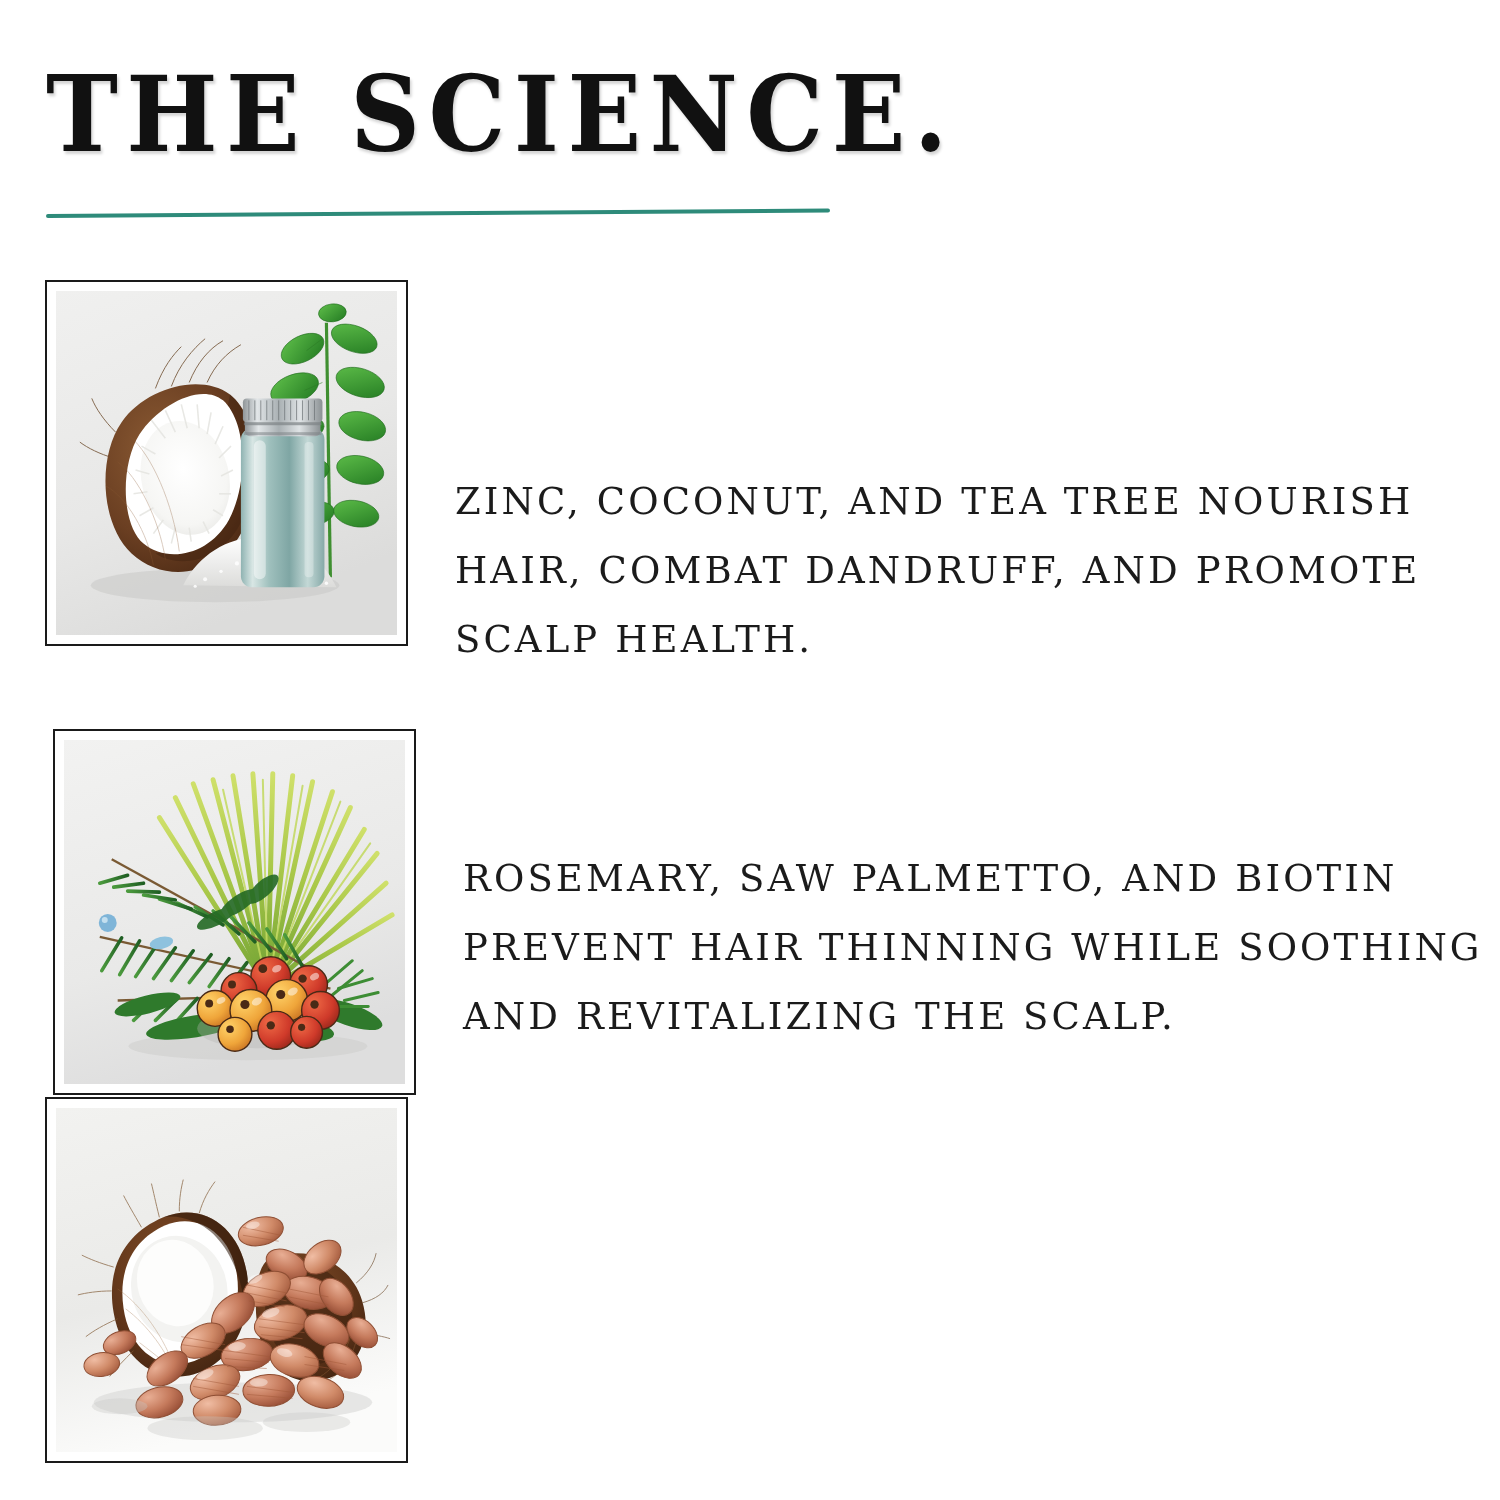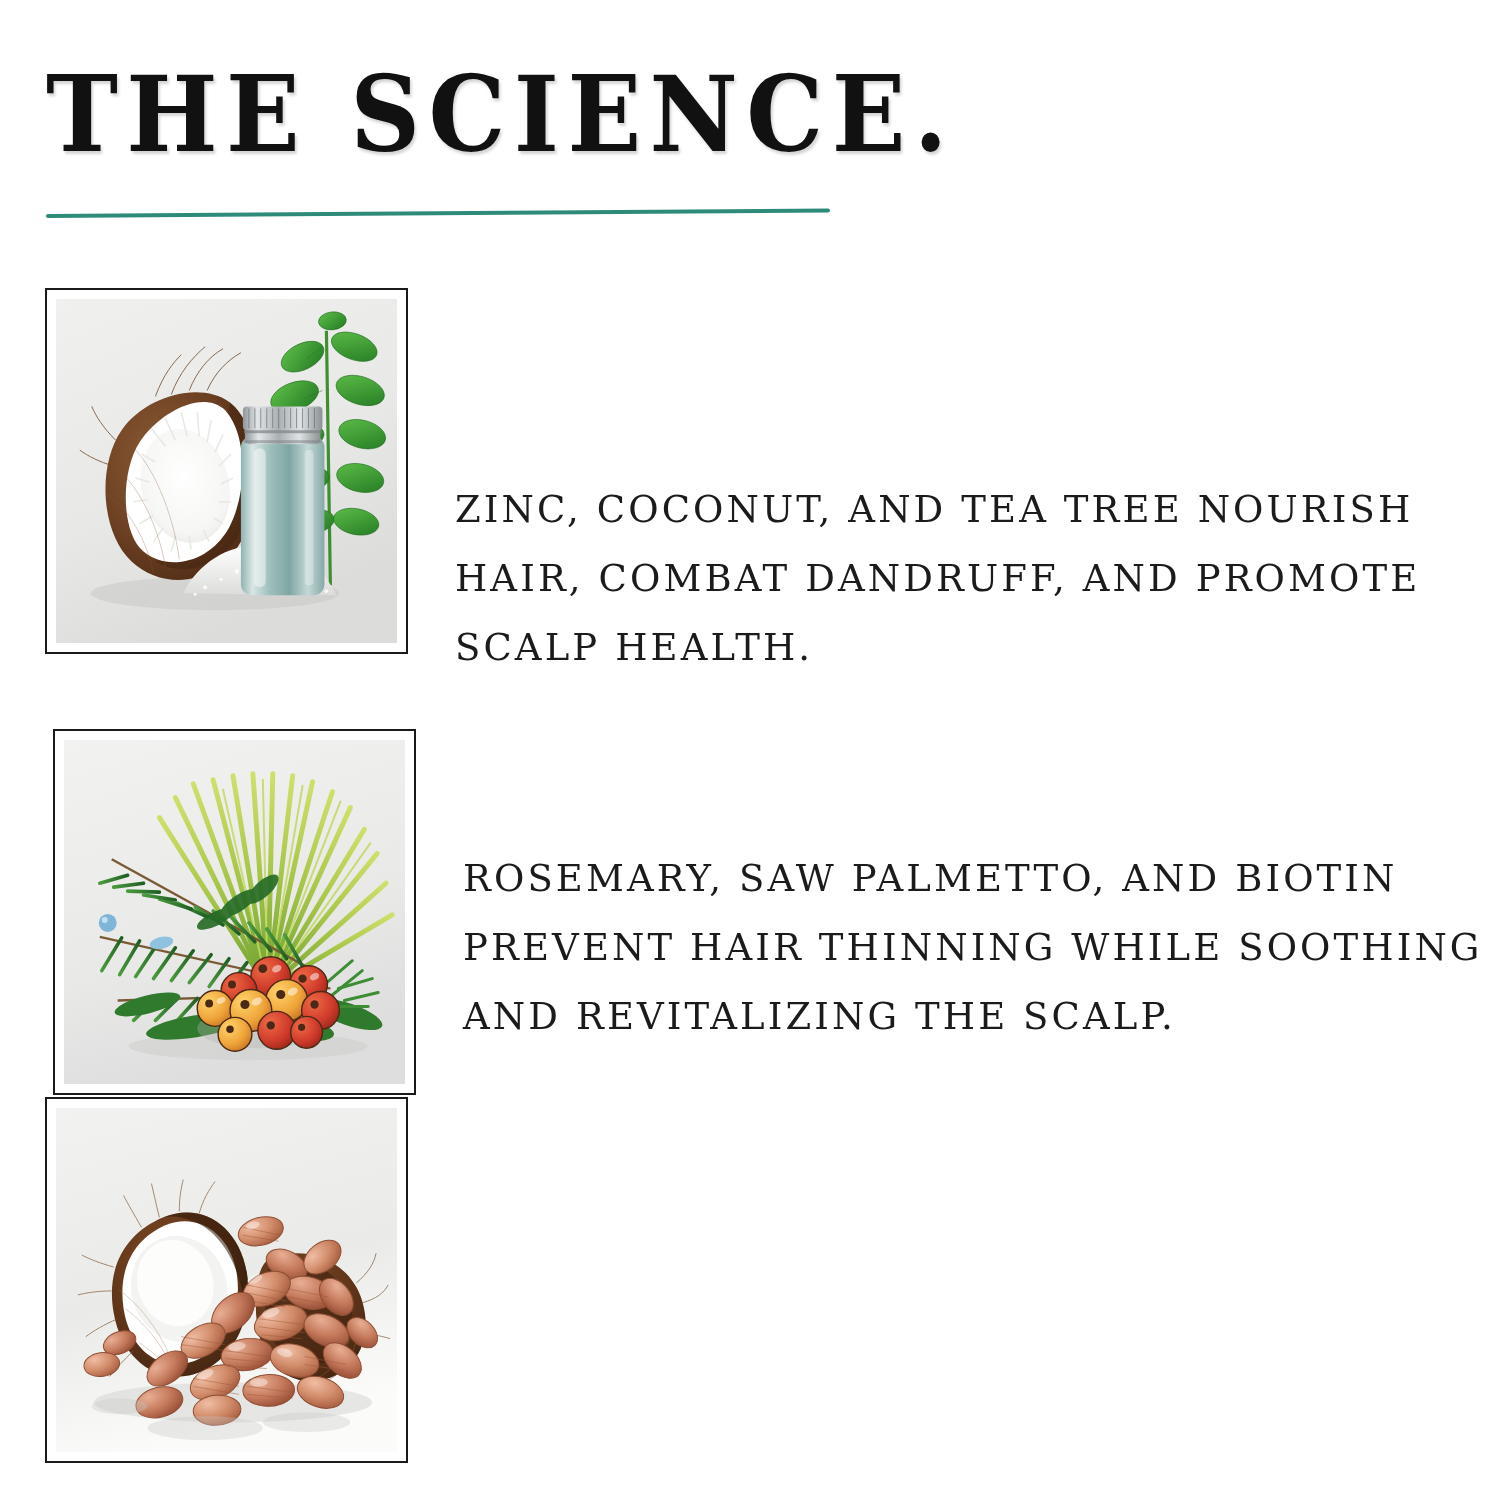--- a/index.html
+++ b/index.html
@@ -58,21 +58,21 @@
   .title-divider svg { display: block; }
 
   
   .row {
     position: absolute;
     left: 0;
     width: 1500px;
     display: flex;
     align-items: flex-start;
   }
-  .row-1 { top: 288px; height: 368px; }
+  .row-1 { top: 280px; height: 368px; }
   .row-2 { top: 729px; height: 368px; margin-left: 8px; }
   .row-3 { top: 1097px; height: 368px; }
 
   
   .photo-frame {
     position: absolute;
     left: 45px;
     top: 0;
     width: 363px;
     height: 366px;

